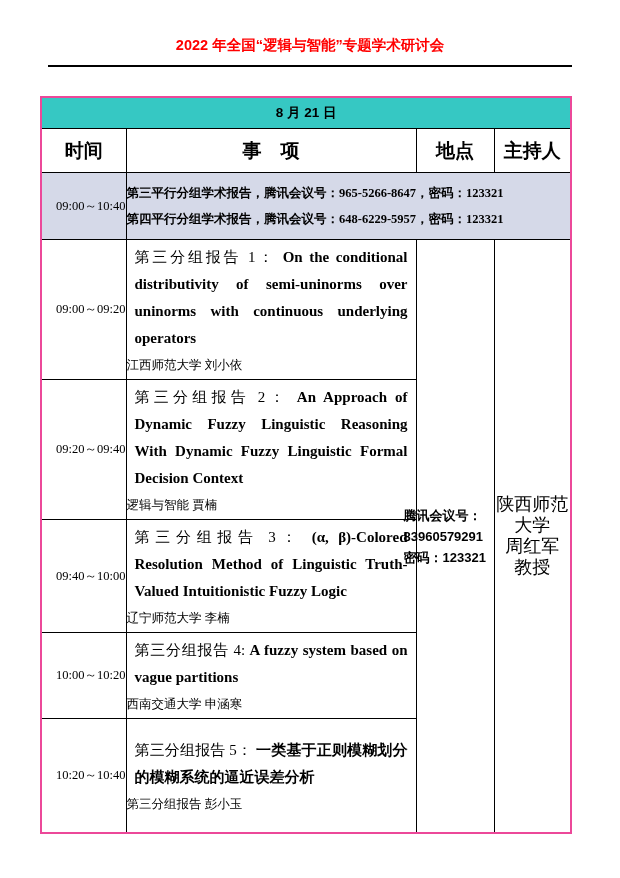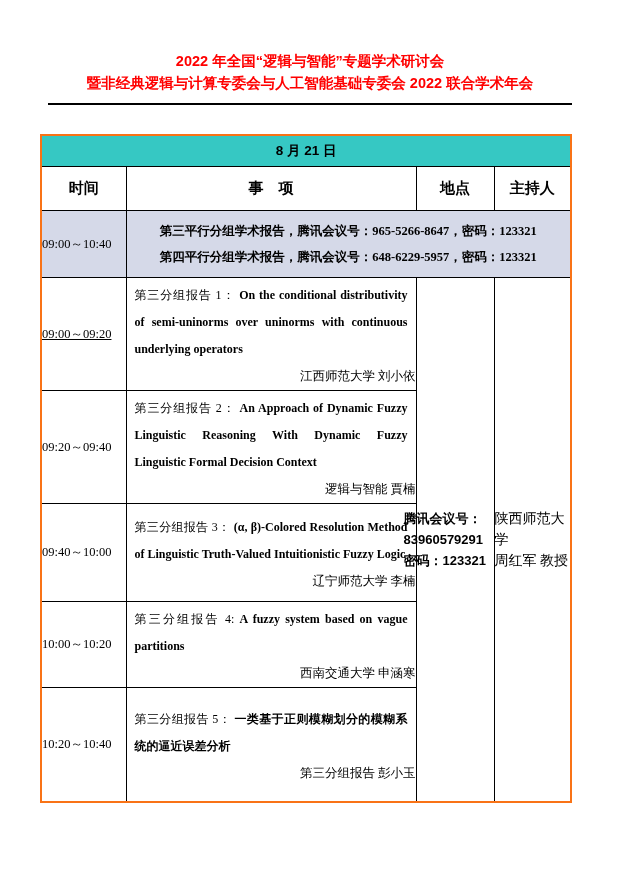--- a/index.html
+++ b/index.html
@@ -8,94 +8,94 @@
     background: #ffffff;
   }
   body {
     width: 620px;
     height: 878px;
     font-family: "Liberation Serif", "DejaVu Serif", serif;
     color: #000;
     overflow: hidden;
   }
   .doc-title {
-    padding-top: 50px;
+    padding-top: 34px;
     text-align: center;
     color: #FF0000;
     font-weight: bold;
     font-size: 14.5px;
     line-height: 22px;
     font-family: "Liberation Sans", "DejaVu Sans", sans-serif;
   }
   .title-rule {
     border: none;
     border-top: 2px solid #000;
     width: 524px;
     margin: 9px auto 0 auto;
   }
   table.schedule {
     border-collapse: collapse;
     table-layout: fixed;
     width: 530px;
     margin: 29px 0 0 40px;
-    border: 2px solid #f97316;
+    border: 2px solid #ec4899;
     padding-left: 16px;
   }
   table.schedule td {
     border: 1px solid #000;
     padding: 0;
     vertical-align: middle;
   }
   .date-cell {
     height: 30px;
     background: #36C8C3;
     text-align: center;
     font-weight: bold;
     font-size: 13.5px;
     font-family: "Liberation Sans", "DejaVu Sans", sans-serif;
   }
   .colhead td {
     height: 43px;
     text-align: center;
     font-weight: bold;
-    font-size: 15px;
+    font-size: 19px;
     font-family: "Liberation Sans", "DejaVu Sans", sans-serif;
   }
   .session-row td {
     background: #D5D9E8;
     height: 66px;
   }
   .session-content {
-    text-align: center;
+    text-align: left;
     font-weight: bold;
     font-size: 12.5px;
     line-height: 26px;
   }
   .time-cell {
+    text-align: right;
+    font-size: 12.5px;
+  }
+  .talk-cell {
+    vertical-align: top;
+  }
+  .talk {
+    padding: 4px 8px 0 8px;
+    font-size: 15px;
+    line-height: 27px;
+    text-align: justify;
+  }
+  .talk-title {
+    font-weight: bold;
+  }
+  .speaker {
     text-align: left;
     font-size: 12.5px;
-  }
-  .talk-cell {
-    vertical-align: top;
-  }
-  .talk {
-    padding: 4px 8px 0 8px;
-    font-size: 12px;
     line-height: 27px;
-    text-align: justify;
-  }
-  .talk-title {
-    font-weight: bold;
-  }
-  .speaker {
-    text-align: right;
-    font-size: 12.5px;
-    line-height: 27px;
-  }
-  .r1 { height: 108px; text-decoration: underline; }
+  }
+  .r1 { height: 108px; }
   .r2 { height: 90px; margin-left: 15px; }
   .r3 { height: 97px; }
   .r4 { height: 83px; margin-top: 28px; }
   .r5 { height: 113px; }
   .venue-cell {
     vertical-align: middle;
     overflow: visible;
   }
   .venue-inner {
     position: relative;
@@ -103,31 +103,30 @@
     width: 102px;
     font-weight: bold;
     font-size: 13px;
     line-height: 21px;
     white-space: nowrap;
     font-family: "Liberation Sans", "DejaVu Sans", sans-serif;
     background: transparent;
   }
   .host-cell {
     vertical-align: middle;
-    text-align: left;
-    font-size: 14px;
+    text-align: center;
+    font-size: 18px;
     line-height: 21px;
   }
 </style>
 </head>
 <body>
 
 <div class="doc-title">
   <div>2022 年全国“逻辑与智能”专题学术研讨会</div>
-  <div>暨非经典逻辑与计算专委会与人工智能基础专委会 2022 联合学术年会</div>
 </div>
 
 <hr class="title-rule">
 
 <table class="schedule">
   <colgroup>
     <col style="width:85px">
     <col style="width:290px">
     <col style="width:78px">
     <col style="width:77px">

